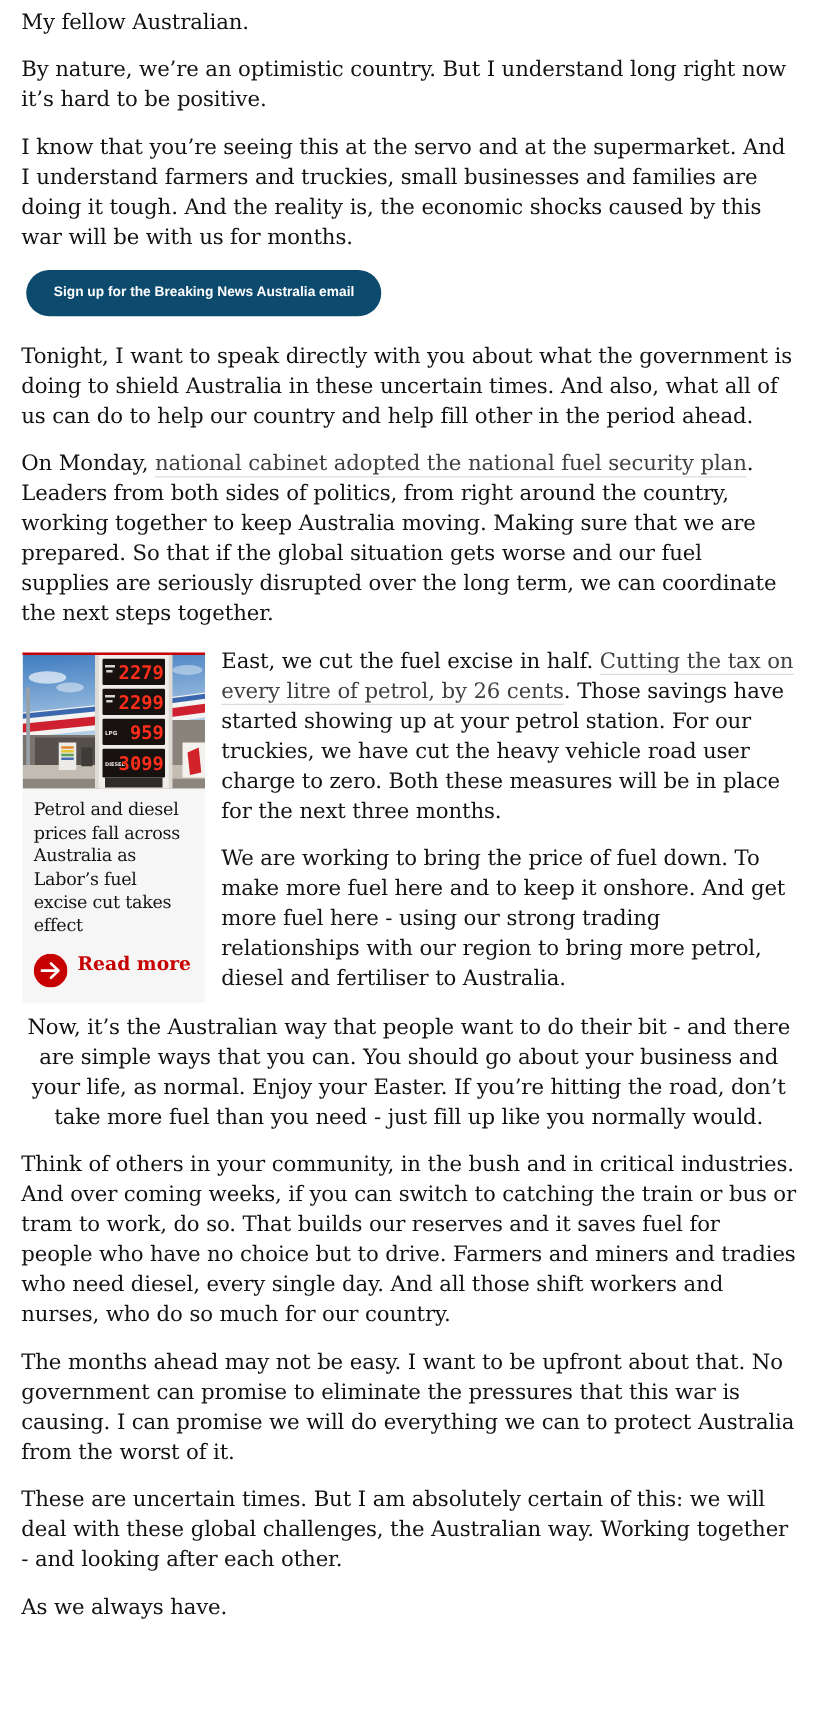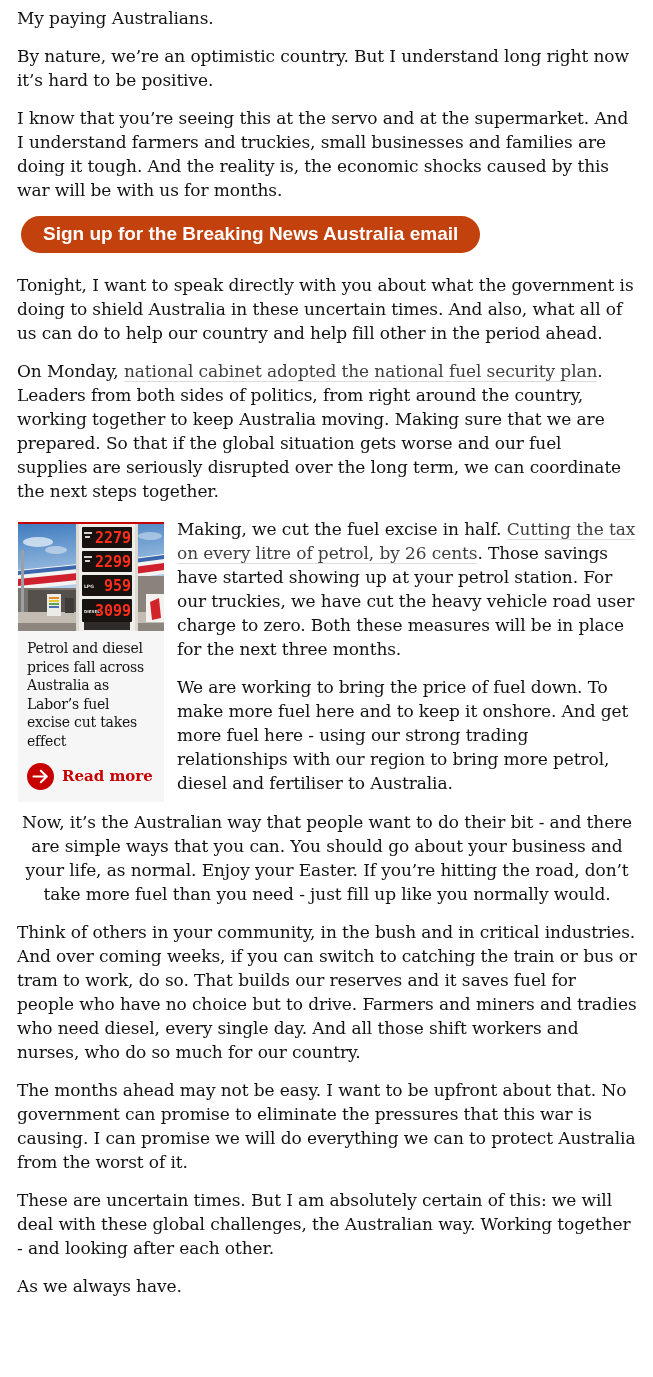--- a/index.html
+++ b/index.html
@@ -21,25 +21,25 @@
   }
   .inline-link {
     color: #404040;
     text-decoration: none;
     border-bottom: 1px solid #dcdcdc;
     cursor: pointer;
   }
   .btn-row { margin: 3px 0 20px 4px; }
   .signup-btn {
     display: inline-block;
-    background: #c2410c;
+    background: #0c4a6e;
     color: #ffffff;
     font-family: "Liberation Sans", sans-serif;
     font-weight: bold;
-    font-size: 19px;
+    font-size: 11px;
     line-height: 20px;
     padding: 8px 22px 9px 22px;
     border-radius: 999px;
     cursor: pointer;
   }
   
   .rich-card {
     float: left;
     width: 146px;
     margin: 5px 13px 8px 1px;
@@ -53,36 +53,35 @@
   .article .card-caption {
     margin: 0 0 13px 0;
     font-size: 14px;
     line-height: 18.5px;
     font-weight: normal;
     letter-spacing: -0.2px;
     color: #121212;
   }
   .read-more {
     display: flex;
-    align-items: center;
     gap: 8px;
     color: #c70000;
     font-weight: bold;
     font-size: 15px;
     line-height: 17px;
   }
   .rm-icon { width: 27px; height: 27px; display: inline-block; }
   .clear-float { clear: left; text-align: center; }
 </style>
 </head>
 <body>
 
 <main class="article">
 
-  <p>My paying Australians.</p>
+  <p>My fellow Australian.</p>
   <p>By nature, we’re an optimistic country. But I understand long right now it’s hard to be positive.</p>
   <p>I know that you’re seeing this at the servo and at the supermarket. And I understand farmers and truckies, small businesses and families are doing it tough. And the reality is, the economic shocks caused by this war will be with us for months.</p>
 
   <div class="btn-row">
     <a class="signup-btn">Sign up for the Breaking News Australia email</a>
   </div>
 
   <p>Tonight, I want to speak directly with you about what the government is doing to shield Australia in these uncertain times. And also, what all of us can do to help our country and help fill other in the period ahead.</p>
 
   <p><span>On Monday, </span><a class="inline-link">national cabinet adopted the national fuel security plan</a><span>. Leaders from both sides of politics, from right around the country, working together to keep Australia moving. Making sure that we are prepared. So that if the global situation gets worse and our fuel supplies are seriously disrupted over the long term, we can coordinate the next steps together.</span></p>
@@ -159,21 +158,21 @@
           <svg width="27" height="27" viewBox="0 0 27 27" xmlns="http://www.w3.org/2000/svg">
             <circle cx="13.5" cy="13.5" r="13.5" fill="#c70000"></circle>
             <path d="M6.5 13.5 H19.5 M13.8 7.8 L19.8 13.5 L13.8 19.2" stroke="#ffffff" stroke-width="2.1" fill="none" stroke-linecap="round" stroke-linejoin="round"></path>
           </svg>
         </span>
         <span class="rm-label">Read more</span>
       </div>
     </div>
   </aside>
 
-  <p><span>Making, we cut the fuel excise in half. </span><a class="inline-link">Cutting the tax on every litre of petrol, by 26 cents</a><span>. Those savings have started showing up at your petrol station. For our truckies, we have cut the heavy vehicle road user charge to zero. Both these measures will be in place for the next three months.</span></p>
+  <p><span>East, we cut the fuel excise in half. </span><a class="inline-link">Cutting the tax on every litre of petrol, by 26 cents</a><span>. Those savings have started showing up at your petrol station. For our truckies, we have cut the heavy vehicle road user charge to zero. Both these measures will be in place for the next three months.</span></p>
 
   <p>We are working to bring the price of fuel down. To make more fuel here and to keep it onshore. And get more fuel here - using our strong trading relationships with our region to bring more petrol, diesel and fertiliser to Australia.</p>
 
   <p class="clear-float">Now, it’s the Australian way that people want to do their bit - and there are simple ways that you can. You should go about your business and your life, as normal. Enjoy your Easter. If you’re hitting the road, don’t take more fuel than you need - just fill up like you normally would.</p>
   <p>Think of others in your community, in the bush and in critical industries. And over coming weeks, if you can switch to catching the train or bus or tram to work, do so. That builds our reserves and it saves fuel for people who have no choice but to drive. Farmers and miners and tradies who need diesel, every single day. And all those shift workers and nurses, who do so much for our country.</p>
   <p>The months ahead may not be easy. I want to be upfront about that. No government can promise to eliminate the pressures that this war is causing. I can promise we will do everything we can to protect Australia from the worst of it.</p>
   <p>These are uncertain times. But I am absolutely certain of this: we will deal with these global challenges, the Australian way. Working together - and looking after each other.</p>
   <p>As we always have.</p>
 
 </main>

